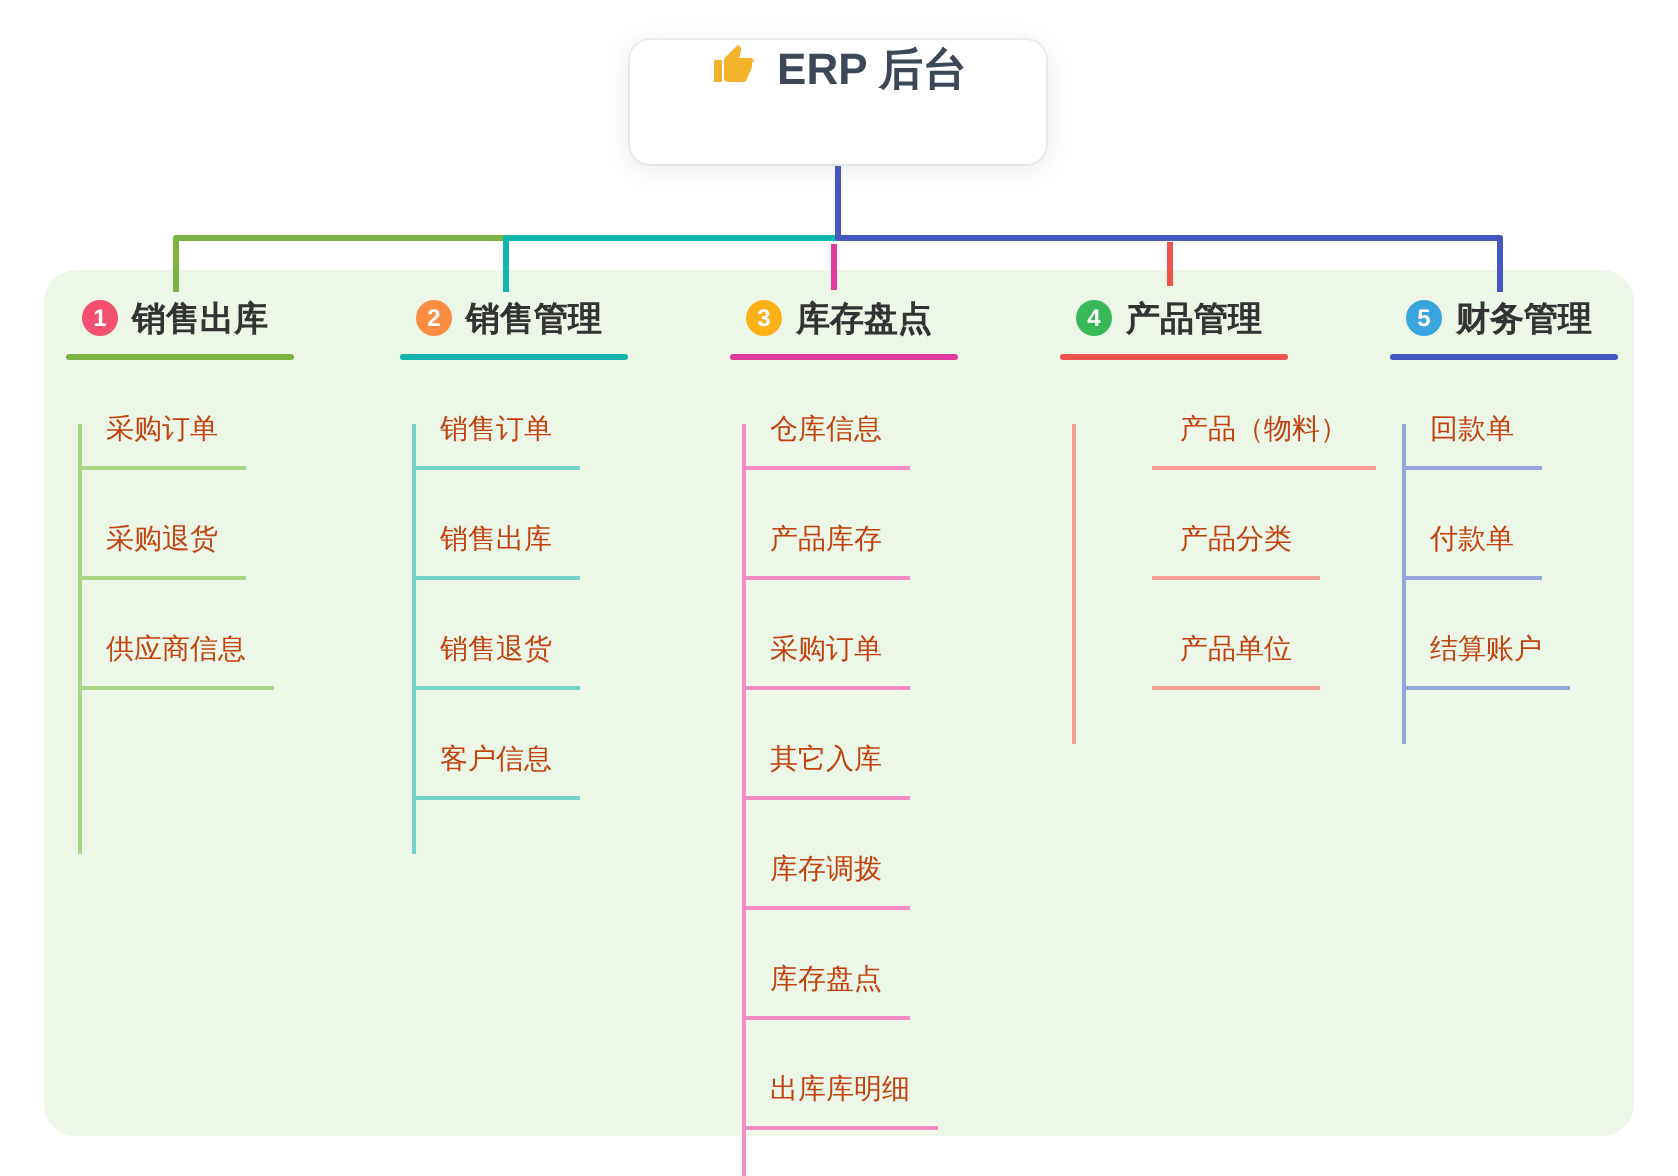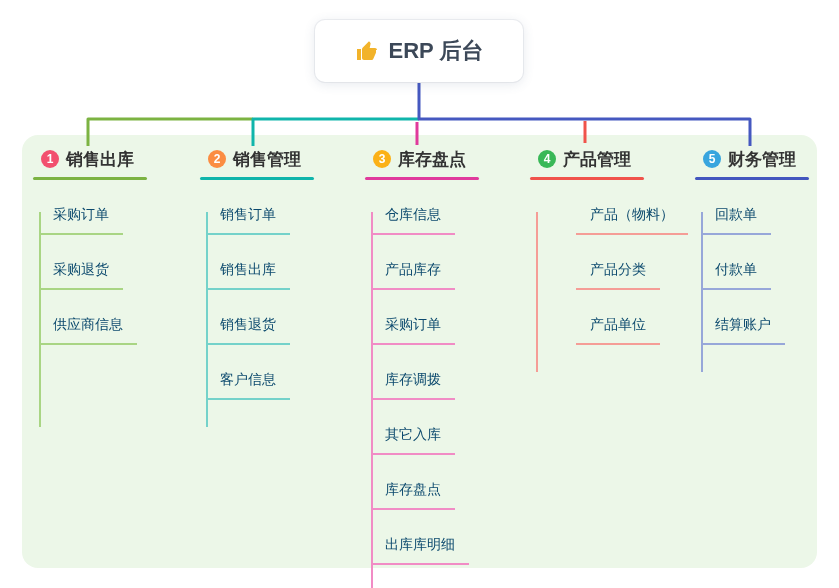--- a/index.html
+++ b/index.html
@@ -13,41 +13,41 @@
     background:#ecf7e8;border-radius:16px;
   }
   svg.connectors{
     position:absolute;left:0;top:0;width:839px;height:588px;
     z-index:1;pointer-events:none;
   }
   .root-node{
     position:absolute;left:315px;top:20px;width:208px;height:62px;
     background:#ffffff;border-radius:10px;z-index:2;
     box-shadow:0 2px 12px rgba(70,90,130,.14),0 0 0 1px #f1f2f4;
-    display:flex;align-items:center;justify-content:center;gap:10px;
+    display:flex;justify-content:center;gap:10px;
     font-size:22px;font-weight:600;color:#3c4858;cursor:pointer;
   }
   .branch{position:absolute;top:148px;z-index:2;}
   .branch-title{
     display:flex;align-items:center;gap:7px;padding-left:8px;height:22px;
     font-size:17px;font-weight:600;color:#333333;cursor:pointer;white-space:nowrap;
   }
   .badge{
     width:18px;height:18px;border-radius:50%;flex:0 0 18px;
     color:#ffffff;font-size:12px;font-weight:700;
     display:flex;align-items:center;justify-content:center;
   }
   .title-line{height:3px;margin-top:7px;border-radius:2px;}
   .children{position:relative;margin-left:6px;}
   .trunk{position:absolute;left:0px;top:32px;width:2px;}
   .child{height:55px;display:flex;align-items:flex-end;}
   .child:first-child{height:50px;}
   .child-label{
     display:inline-block;padding:0 14px 9px 14px;border-bottom:2px solid;
-    font-size:14px;color:#0c4a6e;white-space:nowrap;cursor:pointer;
+    font-size:14px;color:#c2410c;white-space:nowrap;cursor:pointer;
   }
   
   .b1 .badge{background:#f2506e;} .b1 .title-line{background:#7cb342;}
   .b1 .trunk{background:#a9d584;} .b1 .child-label{border-color:#a9d584;}
   .b2 .badge{background:#fb8d42;} .b2 .title-line{background:#10b5ab;}
   .b2 .trunk{background:#74d2ca;} .b2 .child-label{border-color:#74d2ca;}
   .b3 .badge{background:#fbb117;} .b3 .title-line{background:#e03a9c;}
   .b3 .trunk{background:#f18cc5;} .b3 .child-label{border-color:#f18cc5;}
   .b4 .badge{background:#39b857;} .b4 .title-line{background:#f0534b;}
   .b4 .trunk{background:#f59d96;} .b4 .child-label{border-color:#f59d96;margin-left:40px;}
@@ -130,24 +130,24 @@
     <div class="child">
         <span class="child-label">仓库信息</span>
       </div>
     <div class="child">
         <span class="child-label">产品库存</span>
       </div>
     <div class="child">
         <span class="child-label">采购订单</span>
       </div>
     <div class="child">
-        <span class="child-label">库存调拨</span>
+        <span class="child-label">其它入库</span>
       </div>
     <div class="child">
-        <span class="child-label">其它入库</span>
+        <span class="child-label">库存调拨</span>
       </div>
     <div class="child">
         <span class="child-label">库存盘点</span>
       </div>
     <div class="child">
         <span class="child-label">出库库明细</span>
       </div>
   </div>
 </div>
 

